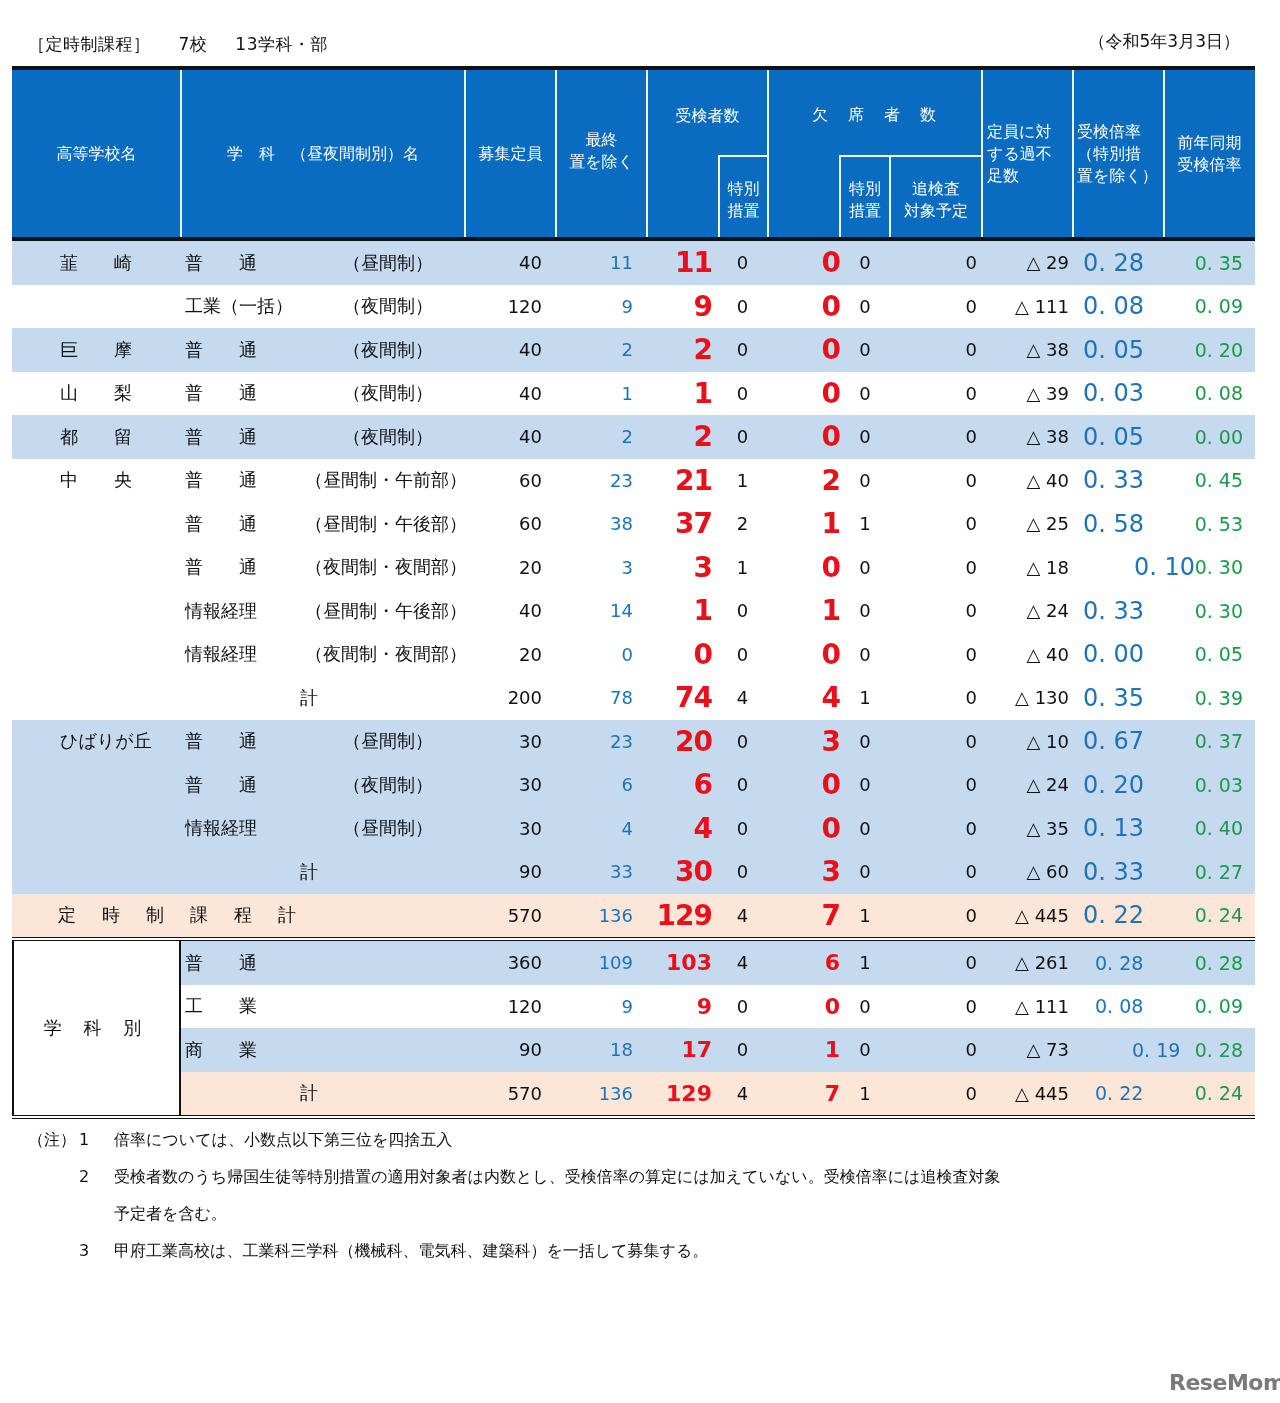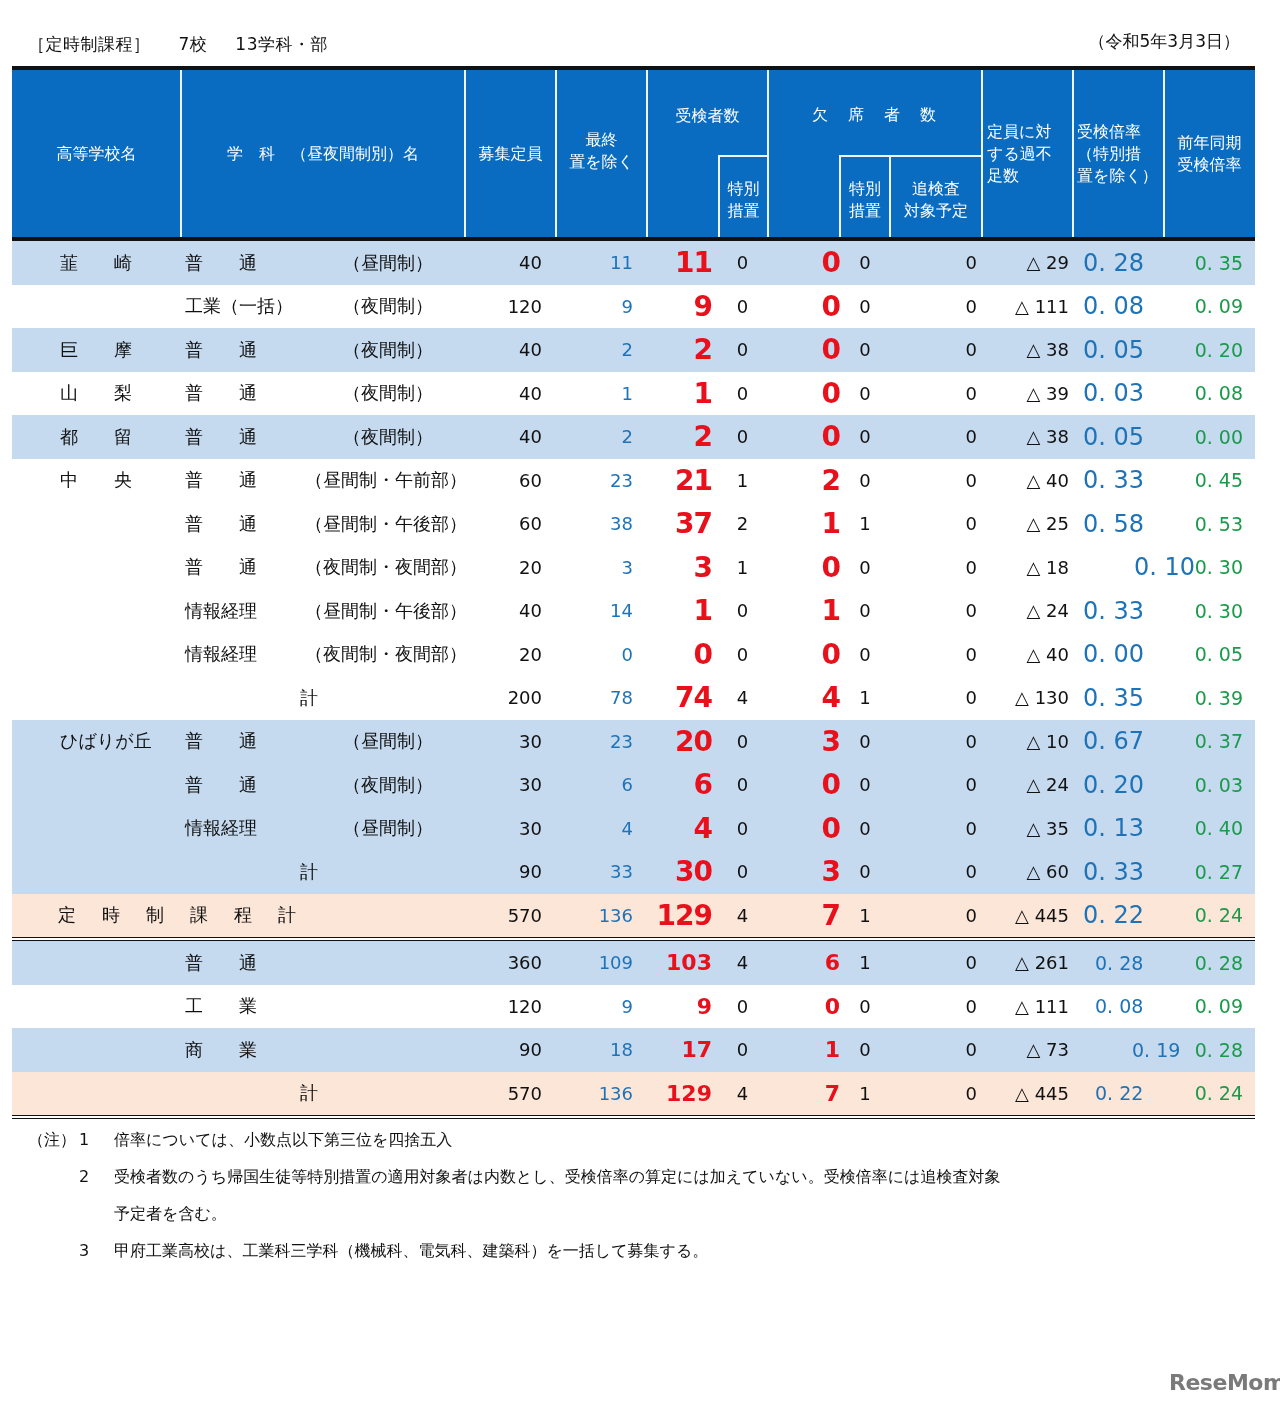--- a/index.html
+++ b/index.html
@@ -339,20 +339,21 @@
         <div class="c r num-red-big" style="left:756px;width:72px;justify-content:flex-end;padding-right:0;">7</div>
         <div class="c r" style="left:828px;width:50px;justify-content:center;">1</div>
         <div class="c r" style="left:878px;width:87px;">0</div>
         <div class="c r" style="left:970px;width:87px;">△ 445</div>
         <div class="c rate-big" style="left:1061px;width:91px;padding-left:10px;">0. 22</div>
         <div class="c r prev" style="left:1152px;width:79px;">0. 24</div>
       </div>
     </div>
 
   <div class="dept-sec" id="dept-sec">
+    <div class="dept-label">学 科 別</div>
     <div id="dept-rows">
         <div class="row blue">
           <div class="c " style="left:173px;width:120px;">普　　通</div>
           <div class="c r" style="left:453px;width:77px;">360</div>
           <div class="c r num-blue" style="left:544px;width:77px;">109</div>
           <div class="c r num-red-mid" style="left:635px;width:65px;">103</div>
           <div class="c r" style="left:707px;width:47px;justify-content:center;">4</div>
           <div class="c r num-red-mid" style="left:756px;width:72px;justify-content:flex-end;padding-right:0;">6</div>
           <div class="c r" style="left:828px;width:50px;justify-content:center;">1</div>
           <div class="c r" style="left:878px;width:87px;">0</div>

